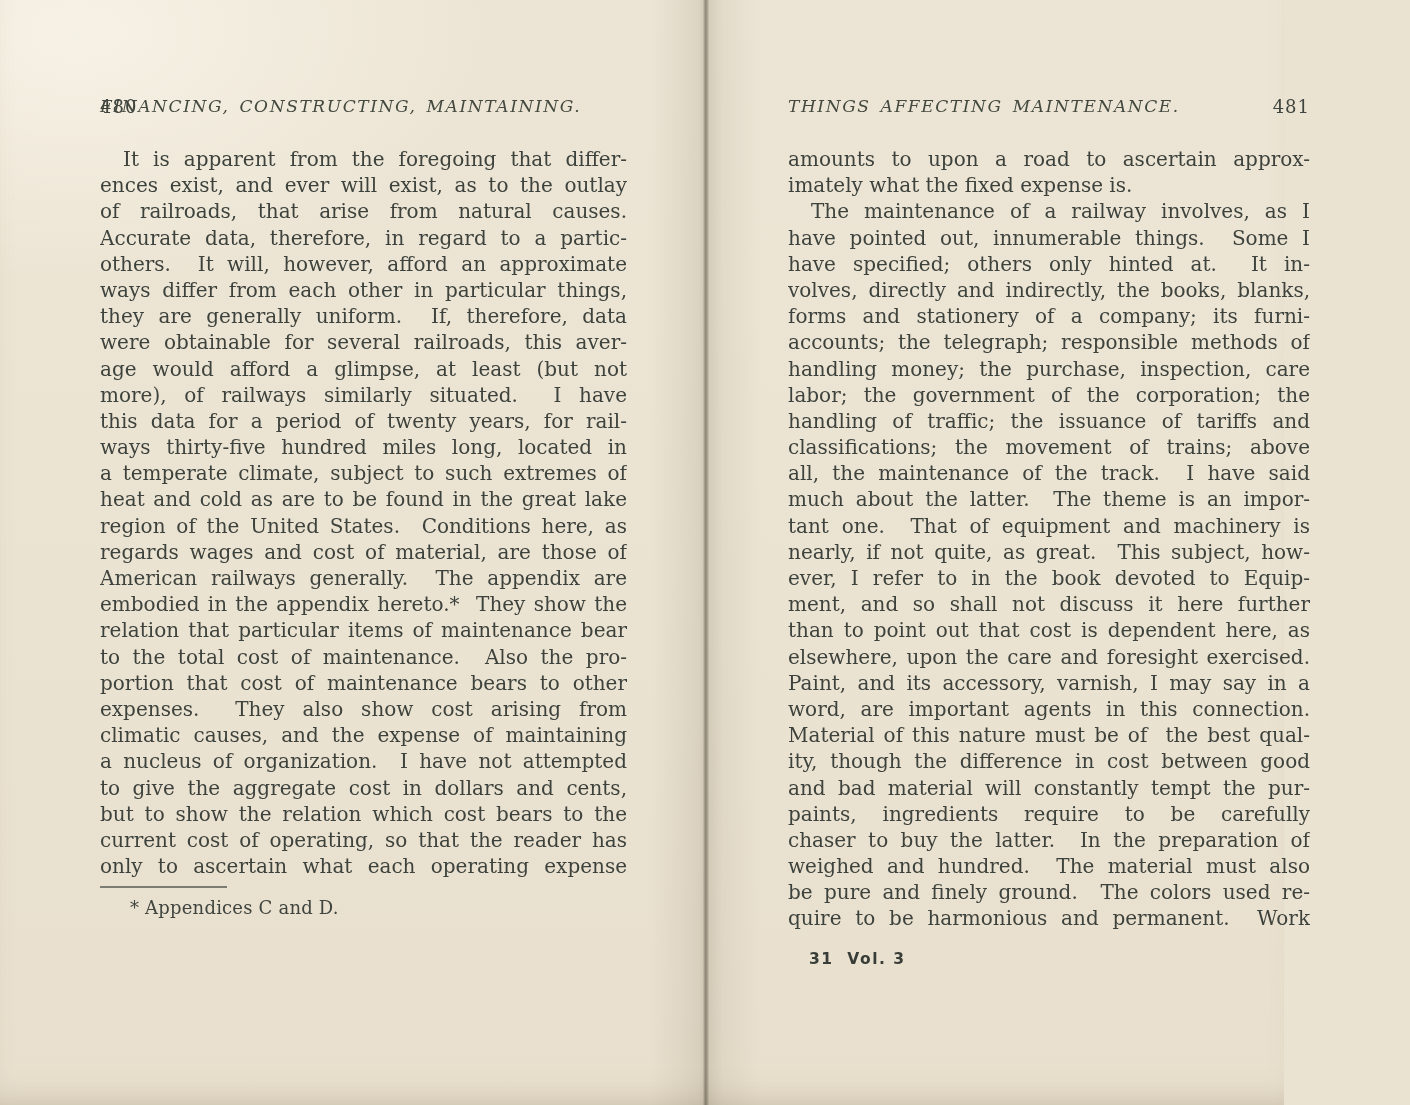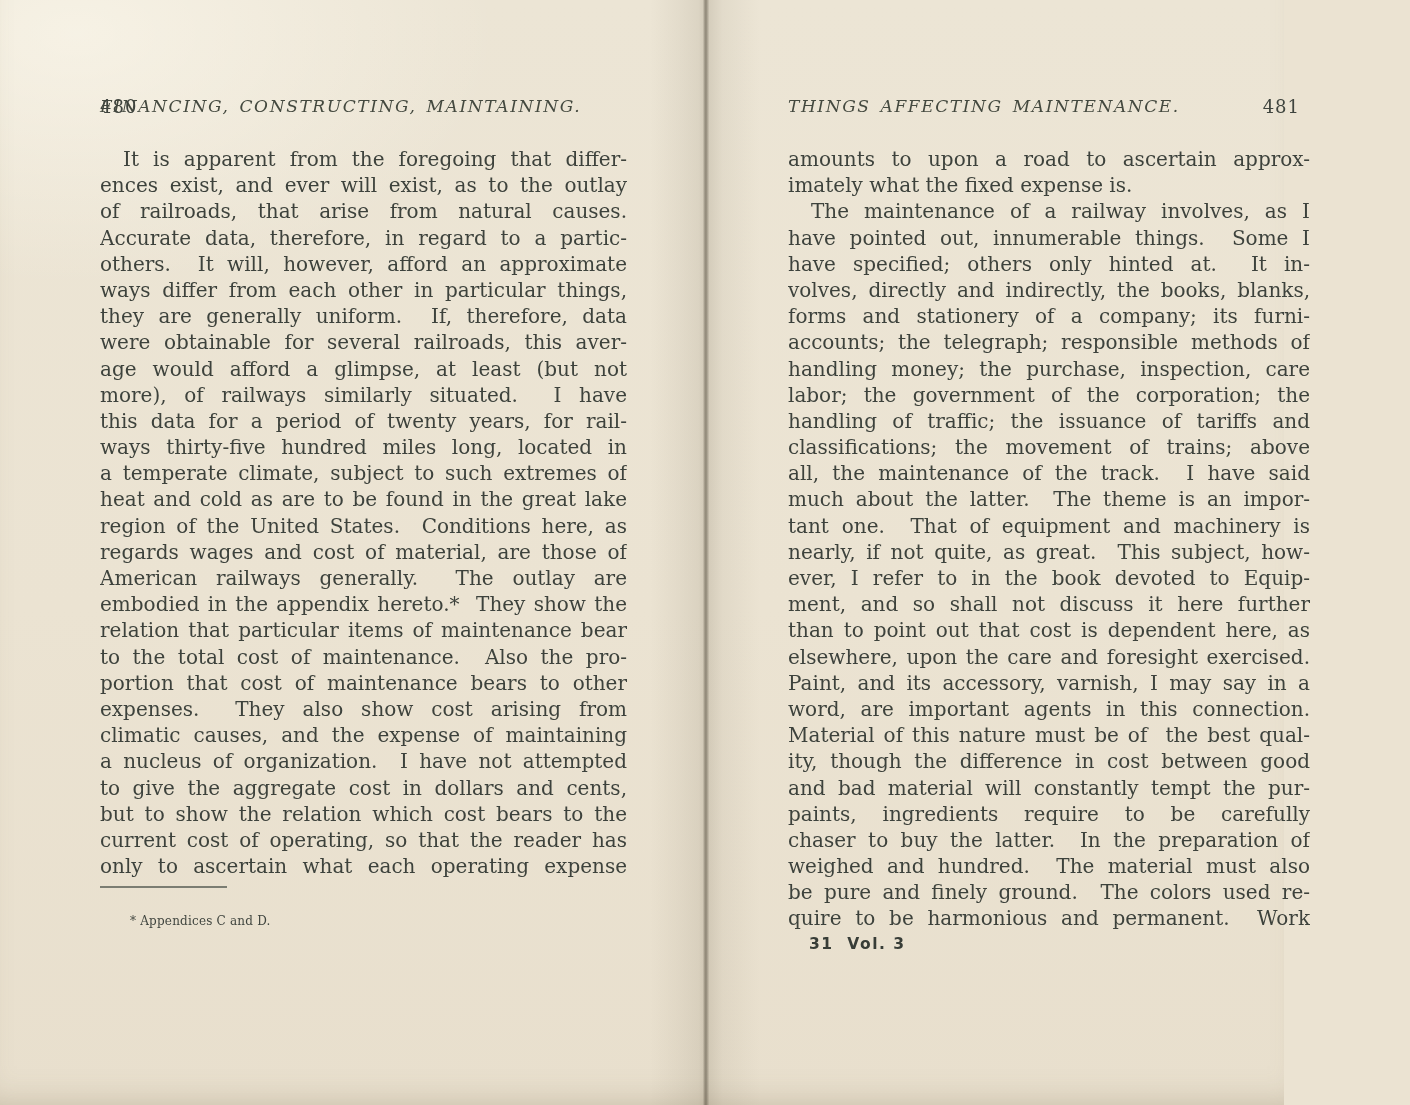--- a/index.html
+++ b/index.html
@@ -65,21 +65,21 @@
     white-space: nowrap;
   }
   .page-num {
     position: absolute;
     top: 0;
     font-size: 18px;
     letter-spacing: 1px;
     color: #3f443e;
   }
   .page-num.outer-left  { left: 0; }
-  .page-num.outer-right { right: 10px; }
+  .page-num.outer-right { right: 0; }
 
   .page-body { width: 100%; }
   .tline {
     font-size: 20px;
     line-height: 26.2px;
     height: 26.2px;
     overflow: hidden;
     text-align: justify;
     text-align-last: justify;
     white-space: pre-wrap;
@@ -88,28 +88,28 @@
   .tline.indent  { text-indent: 23px; }
   .tline.endline { text-align-last: left; }
 
   .footnote-block { margin-top: 7px; }
   .footnote-rule {
     width: 127px;
     height: 0;
     border-top: 2px solid rgba(86,91,83,0.75);
   }
   .footnote-text {
-    margin-top: 26px;
+    margin-top: 9px;
     padding-left: 30px;
-    font-size: 12px;
+    font-size: 18px;
     color: #3f443e;
     letter-spacing: 0.2px;
   }
   .signature-mark {
-    margin-top: 3px;
+    margin-top: 18px;
     padding-left: 21px;
     font-family: "DejaVu Sans", "Liberation Sans", sans-serif;
     font-weight: bold;
     font-size: 15.5px;
     letter-spacing: 1.5px;
     color: #383d37;
     white-space: pre;
   }
 </style>
 </head>
@@ -132,21 +132,21 @@
         <div class="tline">they are generally uniform.  If, therefore, data</div>
         <div class="tline">were obtainable for several railroads, this aver-</div>
         <div class="tline">age would afford a glimpse, at least (but not</div>
         <div class="tline">more), of railways similarly situated.  I have</div>
         <div class="tline">this data for a period of twenty years, for rail-</div>
         <div class="tline">ways thirty-five hundred miles long, located in</div>
         <div class="tline">a temperate climate, subject to such extremes of</div>
         <div class="tline">heat and cold as are to be found in the great lake</div>
         <div class="tline">region of the United States.  Conditions here, as</div>
         <div class="tline">regards wages and cost of material, are those of</div>
-        <div class="tline">American railways generally.  The outlay are</div>
+        <div class="tline">American railways generally.  The appendix are</div>
         <div class="tline">embodied in the appendix hereto.*  They show the</div>
         <div class="tline">relation that particular items of maintenance bear</div>
         <div class="tline">to the total cost of maintenance.  Also the pro-</div>
         <div class="tline">portion that cost of maintenance bears to other</div>
         <div class="tline">expenses.  They also show cost arising from</div>
         <div class="tline">climatic causes, and the expense of maintaining</div>
         <div class="tline">a nucleus of organization.  I have not attempted</div>
         <div class="tline">to give the aggregate cost in dollars and cents,</div>
         <div class="tline">but to show the relation which cost bears to the</div>
         <div class="tline">current cost of operating, so that the reader has</div>

